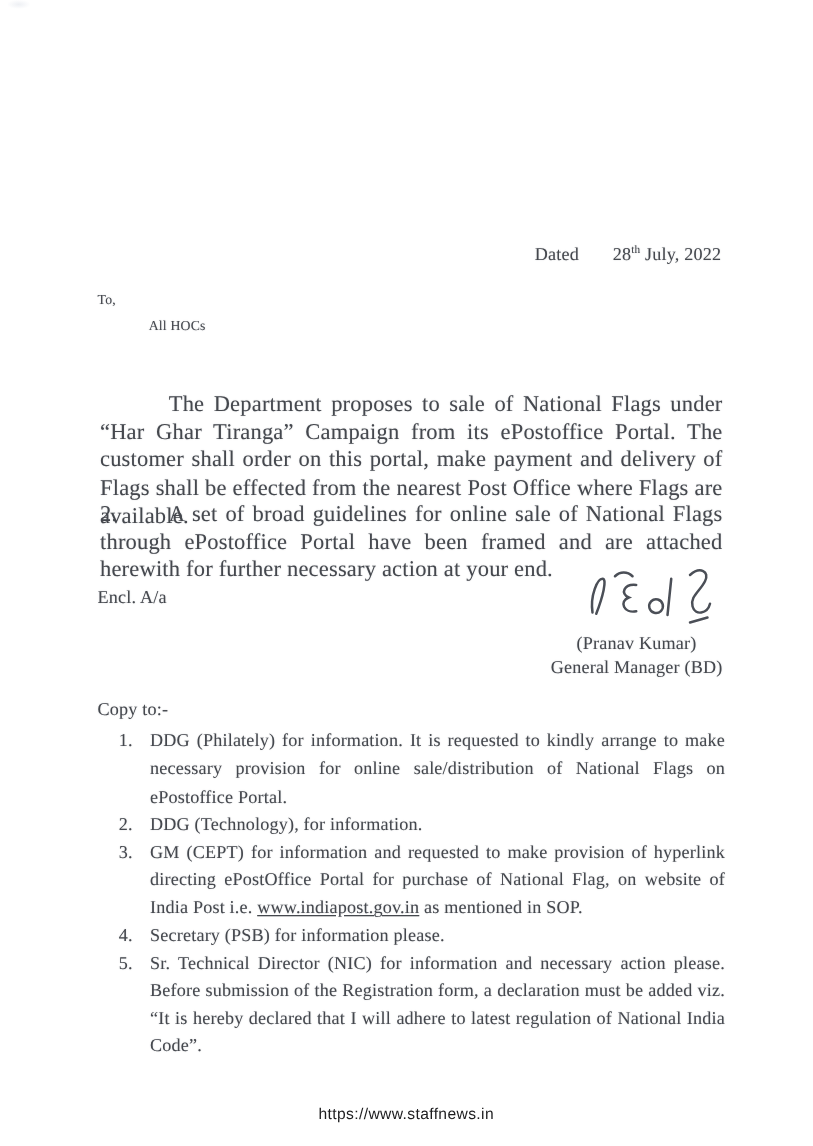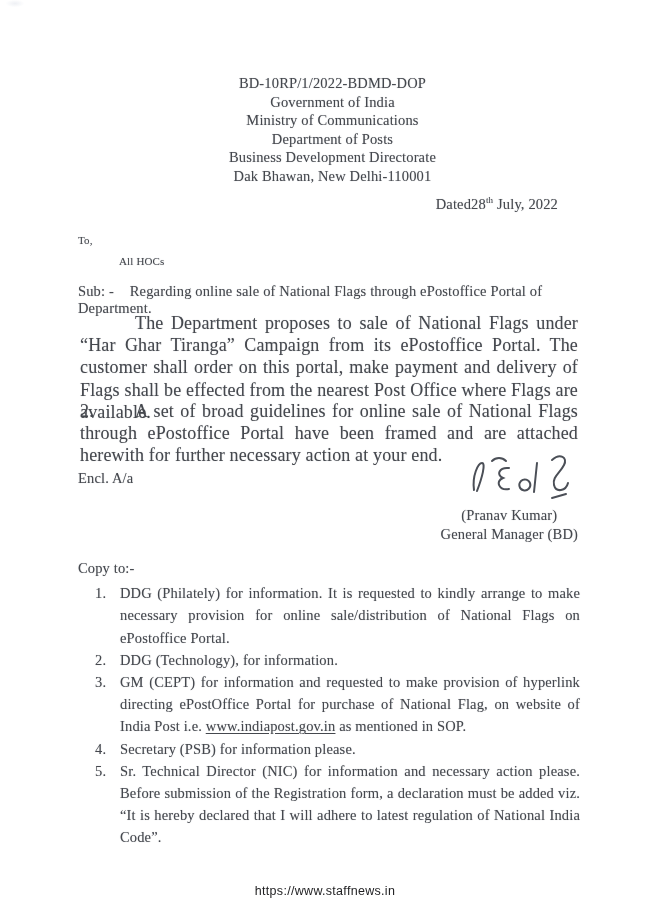--- a/index.html
+++ b/index.html
@@ -18,23 +18,23 @@
   .smudge{
     position:absolute;top:0;left:6px;width:18px;height:7px;
     background:radial-gradient(ellipse at center,#eef0f4 0%,rgba(255,255,255,0) 75%);
   }
   .letter-head{
     position:absolute;top:74px;left:15px;right:0;
     text-align:center;
     font-size:14.5px;line-height:18.6px;
   }
   .dated-row{
-    position:absolute;top:196px;right:92px;
+    position:absolute;top:196px;right:73px;
     font-size:14.5px;
-    display:flex;align-items:center;
+    display:flex;gap:27px;align-items:center;
   }
   .dated-row sup{font-size:9px;line-height:0;}
   .to-block{
     position:absolute;top:230px;left:78px;
     font-size:11px;line-height:21px;
   }
   .to-addressee{margin-left:41px;}
   .subject-row{
     position:absolute;top:283px;left:78px;right:70px;
     font-size:14.5px;
@@ -75,43 +75,31 @@
     font-size:12.5px;color:#1d1d1f;letter-spacing:0.3px;
   }
 </style>
 </head>
 <body>
 
 <div class="page">
 
   <div class="smudge"></div>
 
-  <div class="letter-head scanned">
-    <div>BD-10RP/1/2022-BDMD-DOP</div>
-    <div>Government of India</div>
-    <div>Ministry of Communications</div>
-    <div>Department of Posts</div>
-    <div>Business Development Directorate</div>
-    <div>Dak Bhawan, New Delhi-110001</div>
-  </div>
 
   <div class="dated-row scanned">
     <span>Dated</span>
     <span><span>28</span><sup>th</sup><span> July, 2022</span></span>
   </div>
 
   <div class="to-block scanned">
     <div>To,</div>
     <div class="to-addressee">All HOCs</div>
   </div>
 
-  <div class="subject-row scanned">
-    <span class="subject-label">Sub: -</span>
-    <span>Regarding online sale of National Flags through ePostoffice Portal of Department.</span>
-  </div>
 
   <div class="para para1 scanned">The Department proposes to sale of National Flags under “Har Ghar Tiranga” Campaign from its ePostoffice Portal. The customer shall order on this portal, make payment and delivery of Flags shall be effected from the nearest Post Office where Flags are available.</div>
 
   <div class="para para2 scanned">
     <span class="para-num">2.</span><span>A set of broad guidelines for online sale of National Flags through ePostoffice Portal have been framed and are attached herewith for further necessary action at your end.</span>
   </div>
 
   <div class="encl scanned">Encl. A/a</div>
 
   <div class="sig-block scanned">

